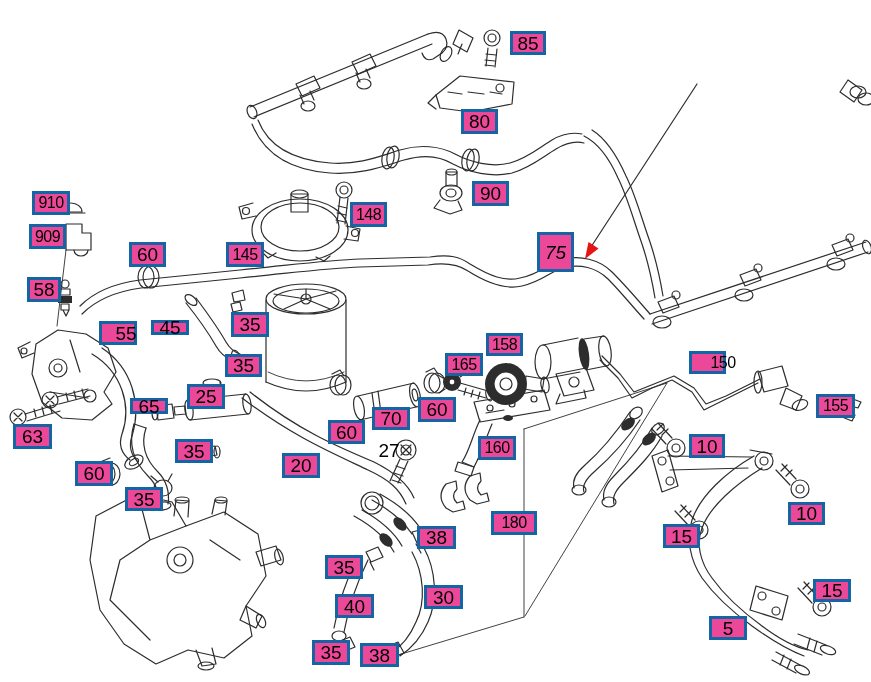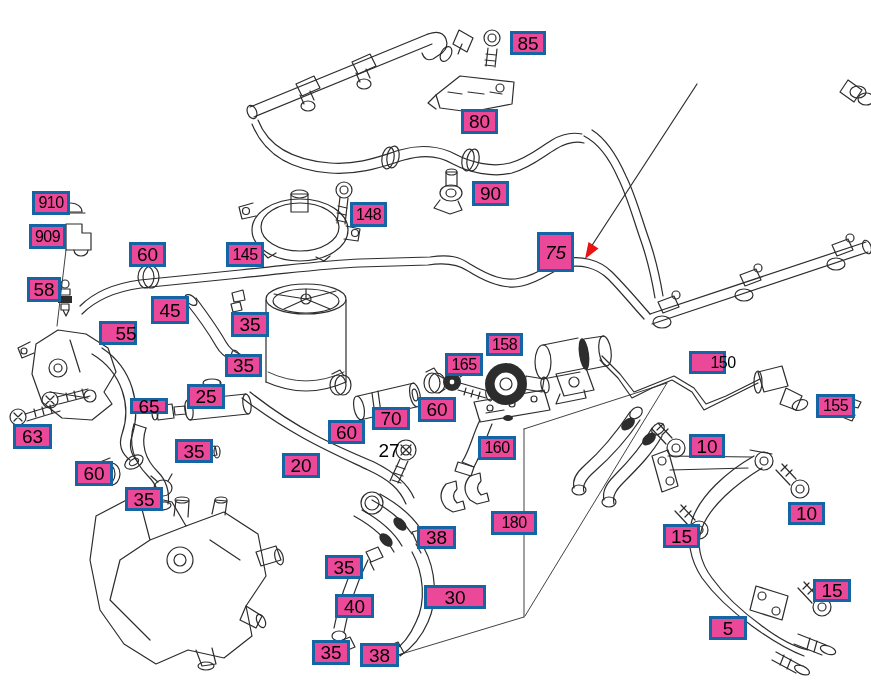--- a/index.html
+++ b/index.html
@@ -429,21 +429,21 @@
       <div class="part-label" style="left: 510px; top: 31px; width: 36px; height: 24px;">85</div>
       <div class="part-label" style="left: 461px; top: 109px; width: 37px; height: 25px;">80</div>
       <div class="part-label" style="left: 472px; top: 181px; width: 37px; height: 25px;">90</div>
       <div class="part-label small" style="left: 350px; top: 202px; width: 37px; height: 25px;">148</div>
       <div class="part-label small" style="left: 226px; top: 242px; width: 38px; height: 25px;">145</div>
       <div class="part-label" style="left: 537px; top: 232px; width: 37px; height: 40px; font-style: italic;">75</div>
       <div class="part-label small" style="left: 32px; top: 191px; width: 38px; height: 24px;">910</div>
       <div class="part-label small" style="left: 29px; top: 224px; width: 37px; height: 25px;">909</div>
       <div class="part-label" style="left: 129px; top: 242px; width: 37px; height: 25px;">60</div>
       <div class="part-label" style="left: 27px; top: 277px; width: 34px; height: 25px;">58</div>
-      <div class="part-label" style="left: 151px; top: 296px; width: 38px; height: 28px;">45</div>
+      <div class="part-label" style="left: 151px; top: 320px; width: 38px; height: 15px;">45</div>
       <div class="part-label" style="left: 99px; top: 321px; width: 38px; height: 24px; padding-left: 16px;">55</div>
       <div class="part-label" style="left: 231px; top: 312px; width: 38px; height: 25px;">35</div>
       <div class="part-label" style="left: 225px; top: 354px; width: 37px; height: 23px;">35</div>
       <div class="part-label" style="left: 187px; top: 384px; width: 38px; height: 25px;">25</div>
       <div class="part-label" style="left: 130px; top: 398px; width: 38px; height: 16px;">65</div>
       <div class="part-label" style="left: 13px; top: 424px; width: 39px; height: 25px;">63</div>
       <div class="part-label" style="left: 175px; top: 439px; width: 38px; height: 24px;">35</div>
       <div class="part-label" style="left: 75px; top: 461px; width: 38px; height: 25px;">60</div>
       <div class="part-label" style="left: 125px; top: 487px; width: 38px; height: 24px;">35</div>
       <div class="part-label" style="left: 282px; top: 453px; width: 38px; height: 25px;">20</div>
@@ -458,18 +458,18 @@
       <div class="part-label small" style="left: 816px; top: 394px; width: 39px; height: 24px;">155</div>
       <div class="part-label" style="left: 689px; top: 434px; width: 36px; height: 24px;">10</div>
       <div class="part-label" style="left: 788px; top: 502px; width: 37px; height: 23px;">10</div>
       <div class="part-label" style="left: 663px; top: 524px; width: 37px; height: 24px;">15</div>
       <div class="part-label" style="left: 813px; top: 579px; width: 38px; height: 23px;">15</div>
       <div class="part-label" style="left: 709px; top: 616px; width: 38px; height: 24px;">5</div>
       <div class="part-label small" style="left: 465px; top: 511px; width: 46px; height: 24px; margin-left: 26px;">180</div>
       <div class="part-label" style="left: 417px; top: 526px; width: 39px; height: 23px;">38</div>
       <div class="part-label" style="left: 325px; top: 555px; width: 38px; height: 24px;">35</div>
       <div class="part-label" style="left: 335px; top: 594px; width: 39px; height: 24px;">40</div>
-      <div class="part-label" style="left: 424px; top: 585px; width: 62px; height: 24px;">30</div>
+      <div class="part-label" style="left: 424px; top: 585px; width: 39px; height: 24px;">30</div>
       <div class="part-label" style="left: 312px; top: 640px; width: 38px; height: 25px;">35</div>
       <div class="part-label" style="left: 360px; top: 643px; width: 39px; height: 24px;">38</div>
     </div>
 
 </div>
 
 </body></html>

